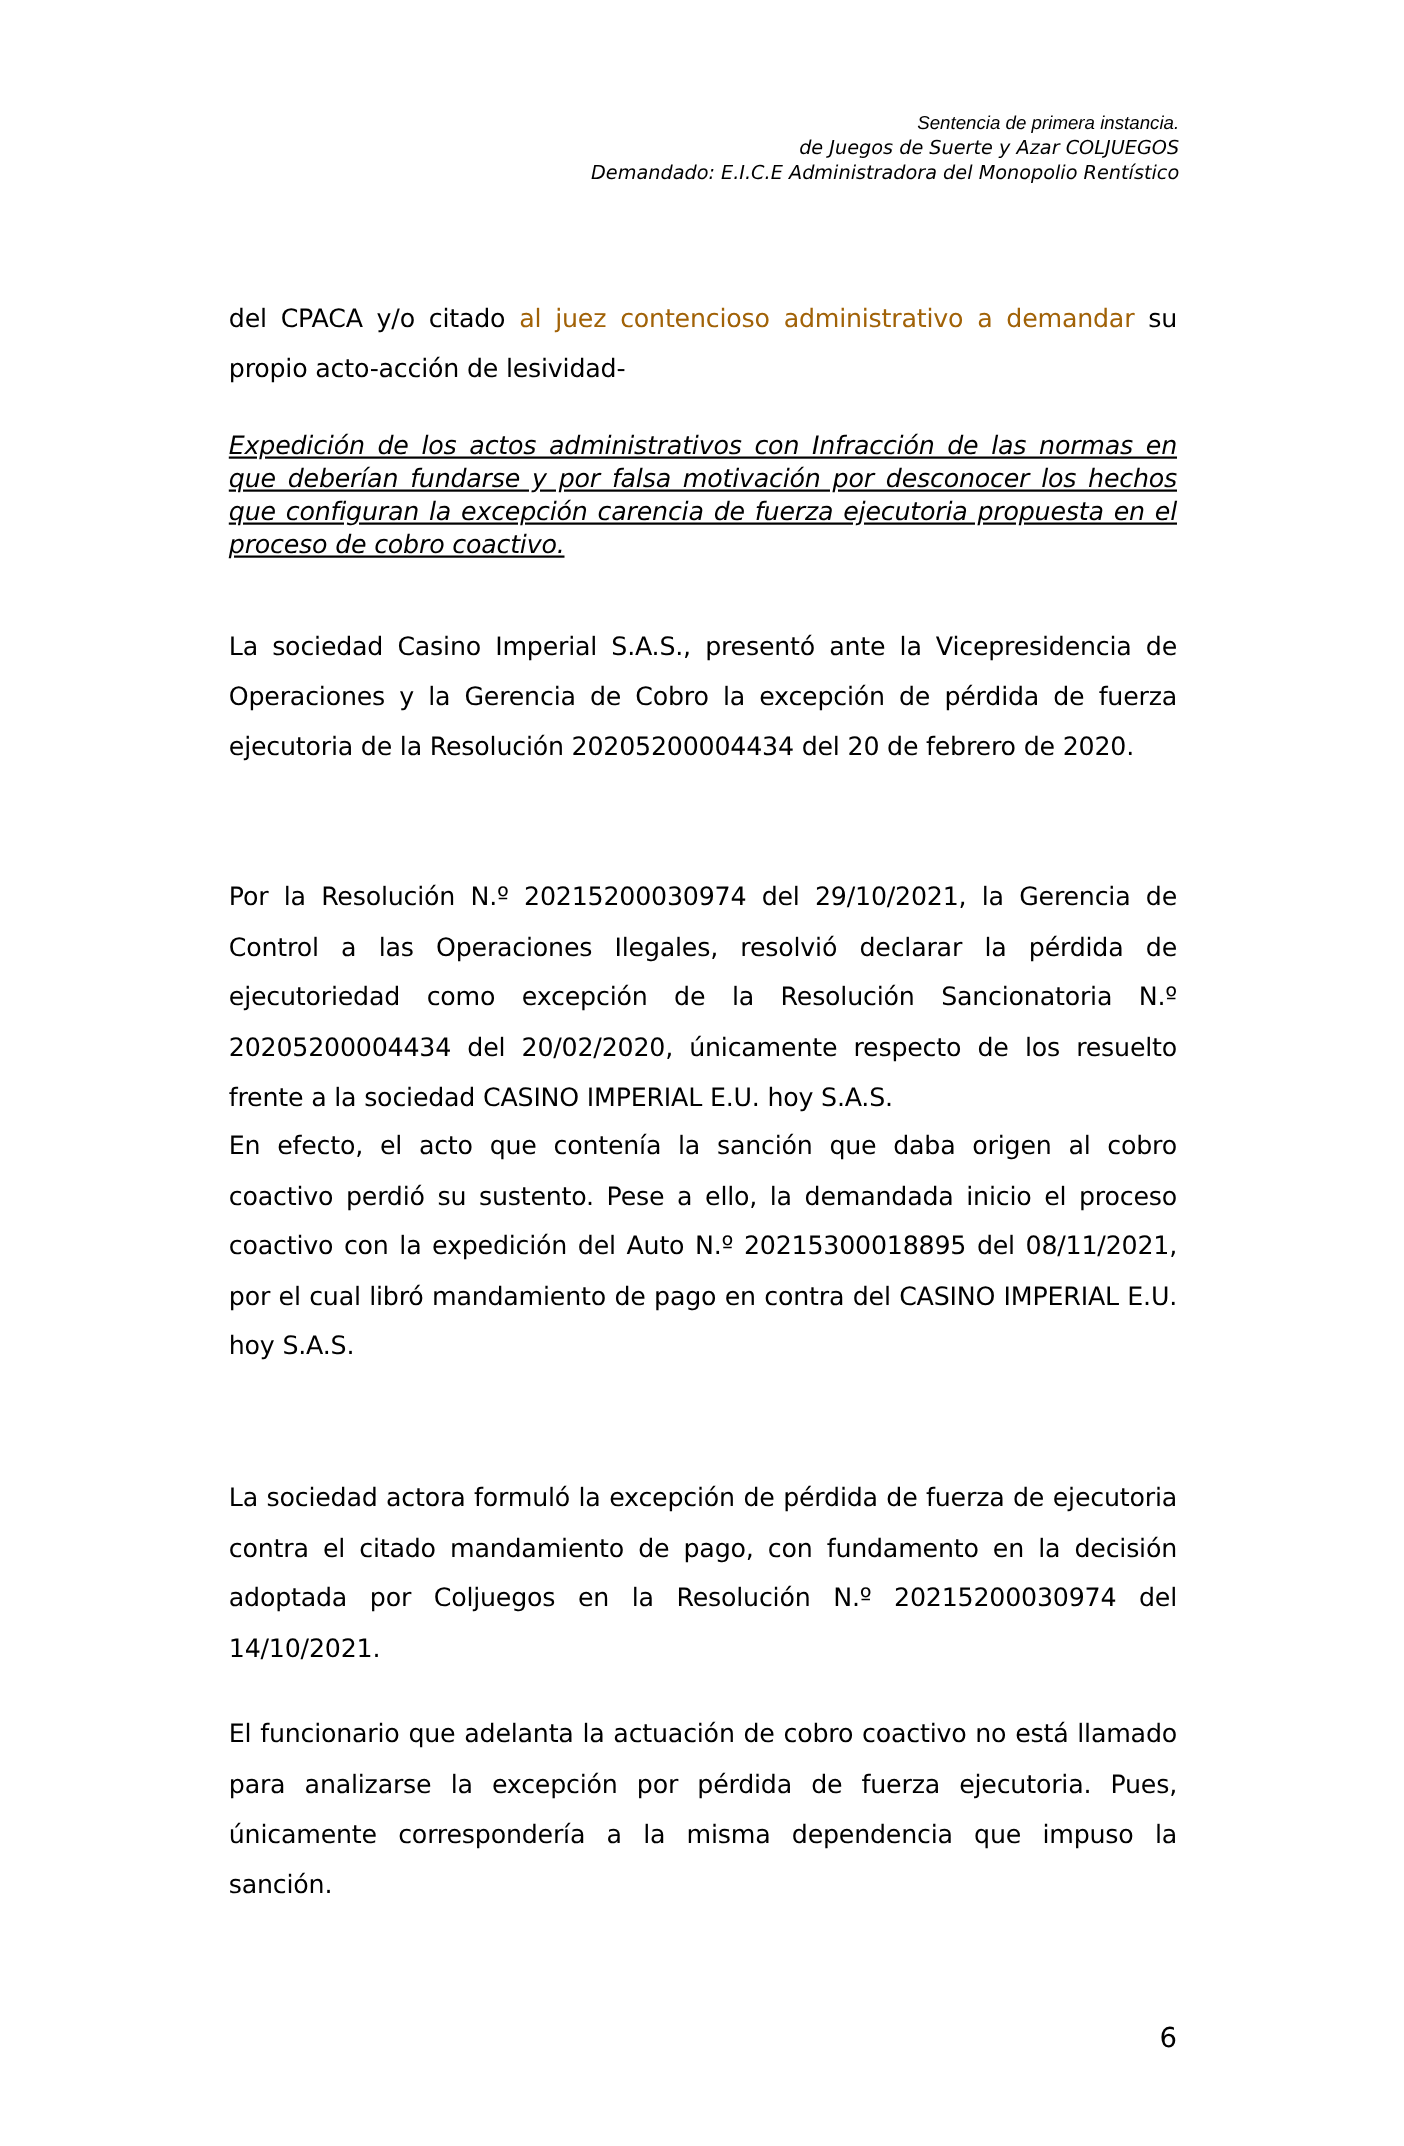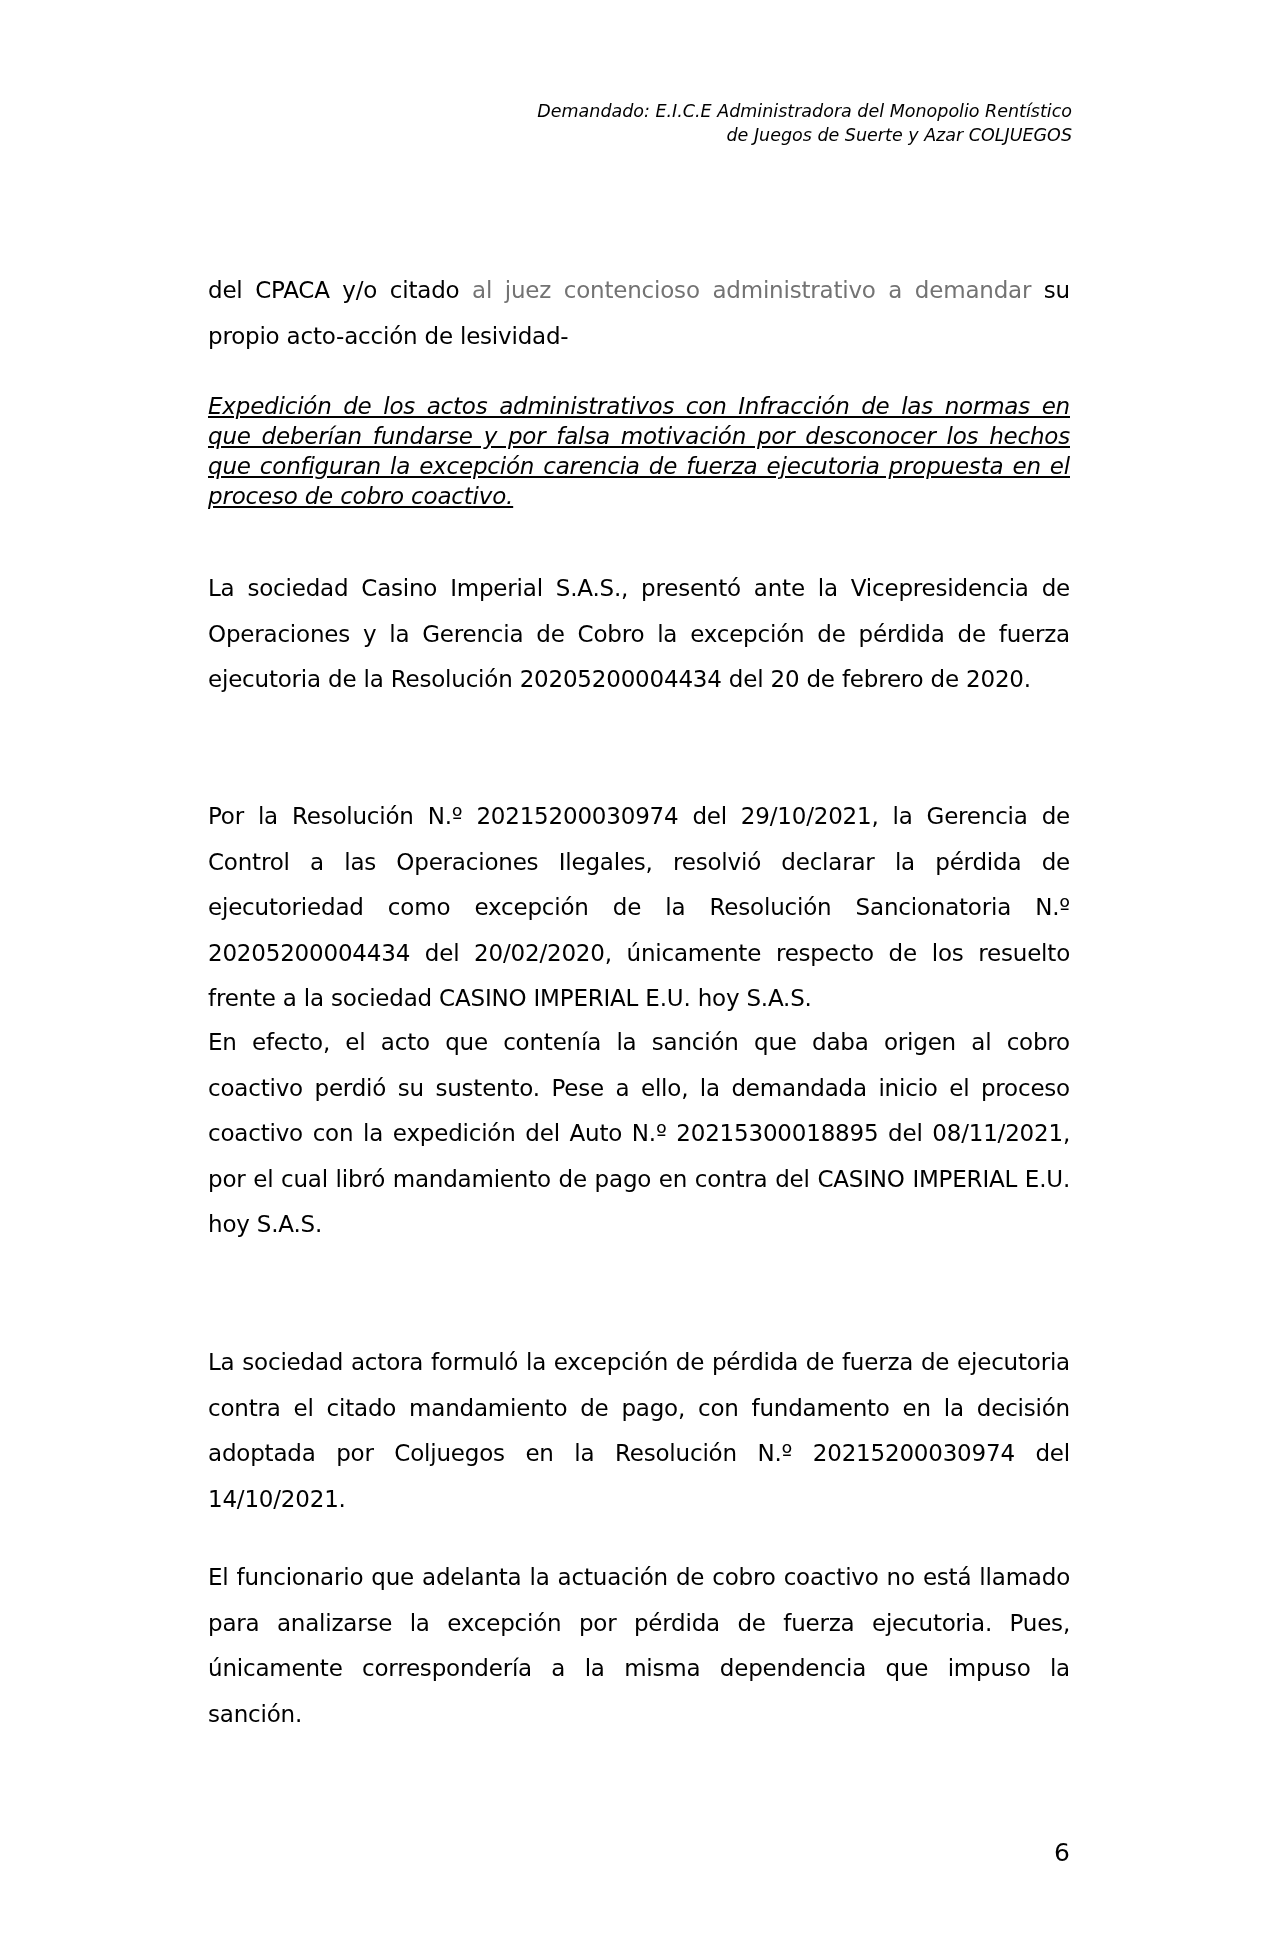--- a/index.html
+++ b/index.html
@@ -5,29 +5,30 @@
   html, body { margin: 0; padding: 0; background: #ffffff; }
   body { width: 1276px; height: 1951px; position: relative; overflow: hidden;
          font-family: "DejaVu Sans", sans-serif; color: #000; }
   .header { position: absolute; right: 204px; top: 100px; text-align: right;
             font-style: italic; font-size: 17.5px; line-height: 23.5px; }
   .header .num, .header .sent { font-family: "Liberation Sans", sans-serif; font-size: 17px; }
   .body { position: absolute; left: 208px; width: 862px; }
   p { margin: 0; }
   .para { font-size: 23px; line-height: 45.5px; text-align: justify; letter-spacing: -0.2px; word-spacing: 0px; }
   .italic { font-style: italic; font-size: 23px; line-height: 30px; text-align: justify; letter-spacing: -0.2px; text-decoration: underline; }
-  .gray { color: #737373; }
+  .gray { color: #a16207; }
   .pagenum { position: absolute; left: 1054px; top: 1838px; font-size: 25px; }
 </style>
 </head>
 <body>
 
 <div class="header">
+  <div class="sent">Sentencia de primera instancia.</div>
+  <div>de Juegos de Suerte y Azar COLJUEGOS</div>
   <div>Demandado: E.I.C.E Administradora del Monopolio Rentístico</div>
-  <div>de Juegos de Suerte y Azar COLJUEGOS</div>
 </div>
 
 <div class="body" style="top:268px;">
   <p class="para"><span>del CPACA y/o citado </span><span class="gray">al juez contencioso administrativo a demandar</span><span> su propio acto-acción de lesividad-</span></p>
 </div>
 
 <div class="body" style="top:391px;">
   <p class="italic">Expedición de los actos administrativos con Infracción de las normas en que deberían fundarse y por falsa motivación por desconocer los hechos que configuran la excepción carencia de fuerza ejecutoria propuesta en el proceso de cobro coactivo.</p>
 </div>
 

